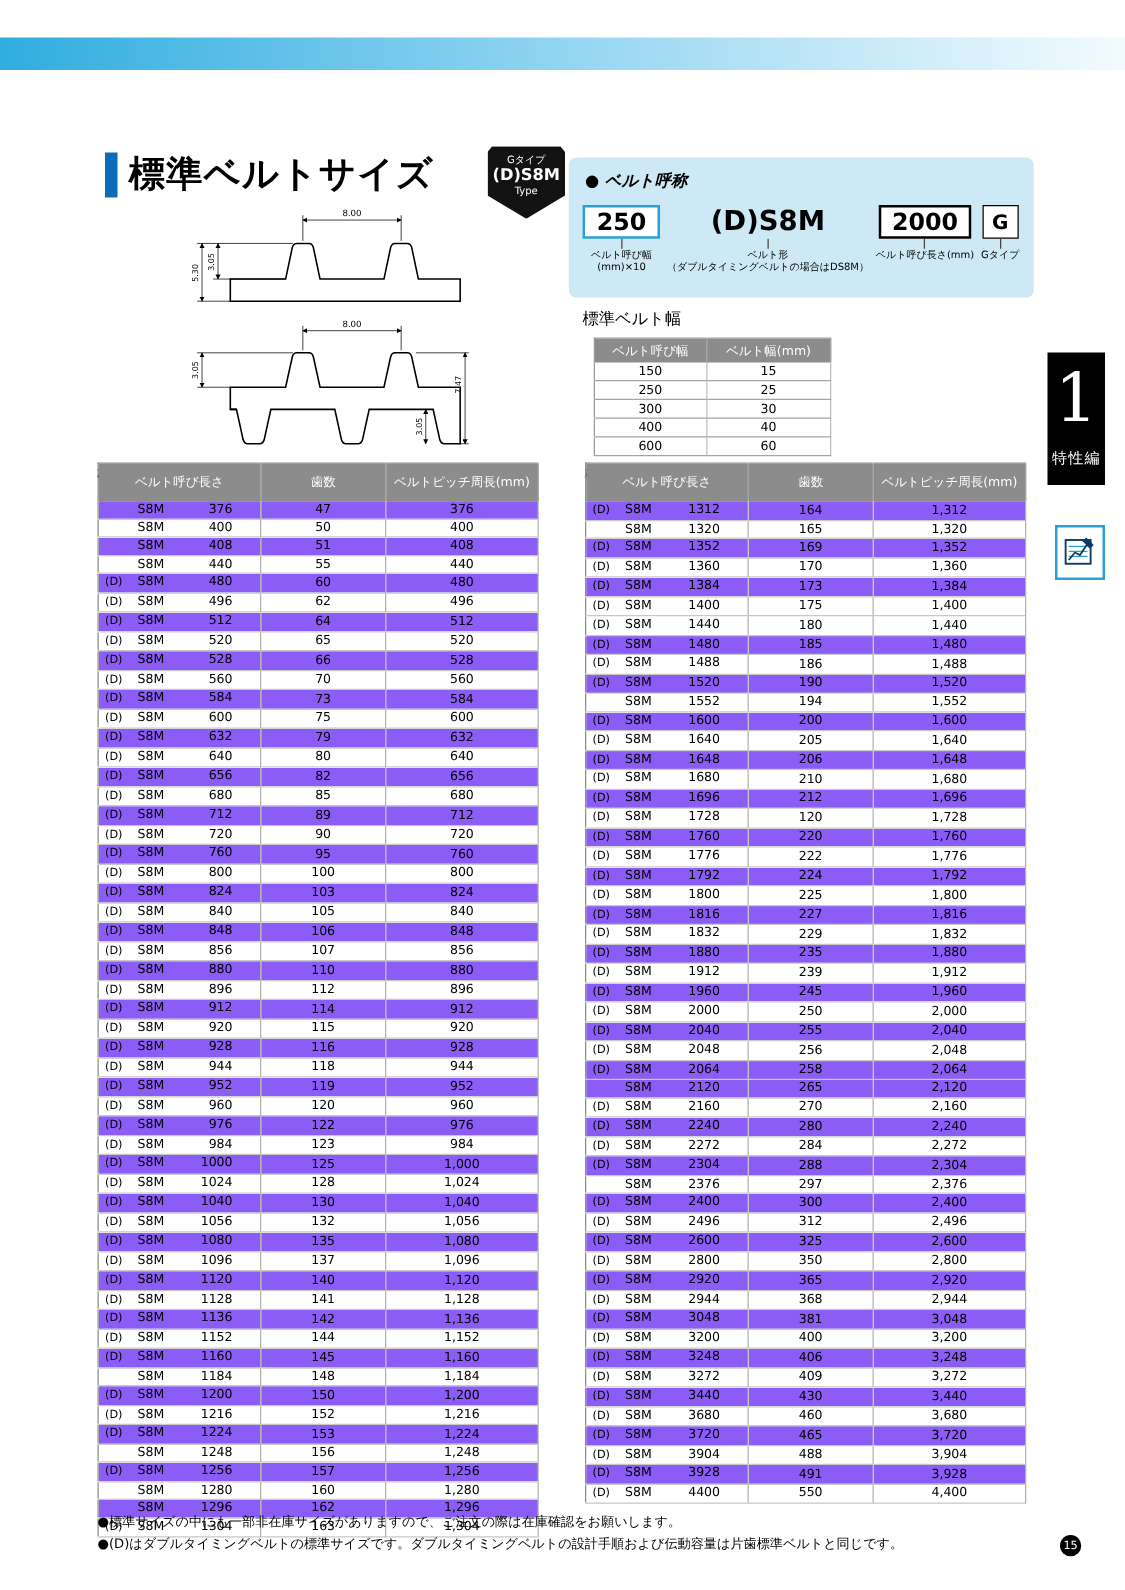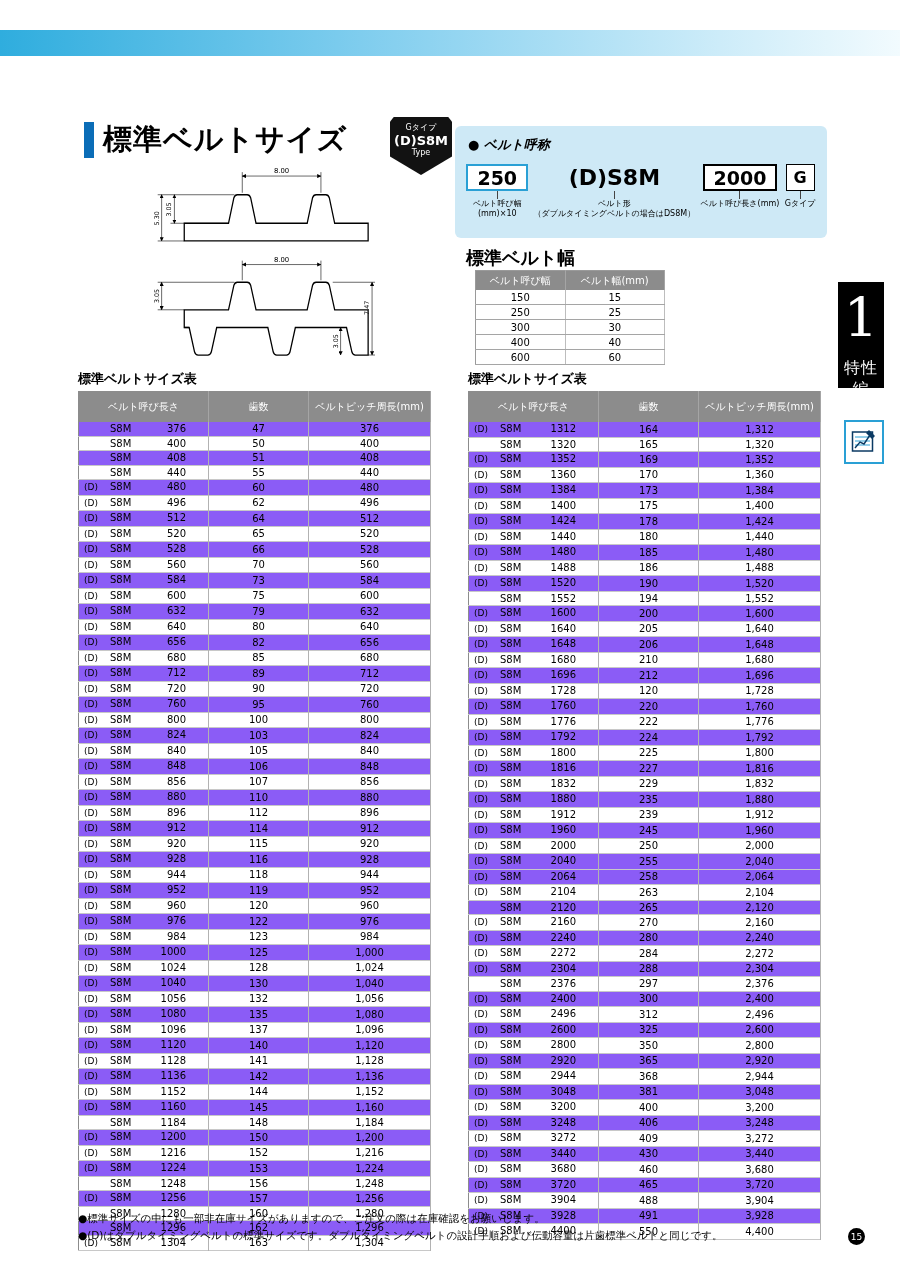--- a/index.html
+++ b/index.html
@@ -31,51 +31,51 @@
              font-weight:bold;font-size:19px;padding:0 9px;box-sizing:border-box;}
   .part.p0 .val{border:2px solid #2aa0d5;}
   .part.p1 .val{background:transparent;font-size:22px;padding:0;}
   .part.p2 .val{border:2px solid #000;}
   .part.p3 .val{border:1px solid #000;font-size:16px;padding:0 7px;}
   .part .tick{width:1px;height:8px;background:#444;}
   .part .lbl{font-size:8px;text-align:center;white-space:pre-line;line-height:1.3;}
   .part.p1 .lbl{max-width:170px;}
 
   
-  .width-title{position:absolute;left:466px;top:246px;font-size:18px;font-weight:bold;}
+  .width-title{position:absolute;left:466px;top:246px;font-size:13px;font-weight:normal;}
   .width-table{position:absolute;left:475px;top:270px;width:190px;border-collapse:collapse;font-size:10px;
                border:1px solid #9a9a9a;}
   .width-table th{background:#8c8c8c;color:#fff;font-weight:normal;height:17px;border-right:1px solid #a5a5a5;}
   .width-table td{height:14px;text-align:center;border-bottom:1px solid #a5a5a5;border-right:1px solid #bdbdbd;padding:0;}
 
   
   .size-title{position:absolute;top:370px;font-size:13px;font-weight:bold;text-align:right;}
   .size-title.tl{left:78px;}
   .size-title.tr{left:468px;}
-  .size-table{position:absolute;top:391px;width:352px;border-collapse:collapse;table-layout:fixed;
+  .size-table{position:absolute;top:370px;width:352px;border-collapse:collapse;table-layout:fixed;
               font-size:10px;border:1px solid #8c8c8c;}
   .size-table.stl{left:78px;}
   .size-table.str{left:468px;}
   .size-table th{background:#8c8c8c;color:#fff;font-weight:normal;height:28px;border-right:1px solid #a5a5a5;font-size:10px;}
   .size-table td{height:13.5px;line-height:13.5px;padding:0;text-align:center;
                  border-right:1px solid #b2b2b2;overflow:hidden;}
   .size-table tbody tr{border-bottom:1px solid #c8c8c8;}
   .size-table tbody tr.alt{background:#8b5cf6;}
   .size-table td.c1{text-align:left;white-space:nowrap;}
   .size-table .d{display:inline-block;width:26px;padding-left:5px;font-size:9px;box-sizing:content-box;}
   .size-table .m{display:inline-block;width:34px;}
   .size-table .n{display:inline-block;width:42px;text-align:right;}
 
   
   .diagrams{position:absolute;left:140px;top:162px;width:236px;height:212px;}
 
   
   .side-tab{position:absolute;left:838px;top:282px;width:46px;height:106px;background:#000;color:#fff;text-align:center;}
   .chapter-number{font-family:"DejaVu Serif","Liberation Serif",serif;font-size:54px;line-height:74px;}
-  .chapter-label{font-size:16px;letter-spacing:1px;margin-top:2px;}
+  .chapter-label{font-size:12px;letter-spacing:1px;margin-top:2px;}
   .icon-box{position:absolute;left:844px;top:420px;width:40px;height:44px;background:#fff;
             border:2px solid #2aa0d5;box-sizing:border-box;display:flex;align-items:center;justify-content:center;}
 
   
   .notes{position:absolute;left:78px;top:1210px;font-size:10.5px;line-height:17px;}
   .page-num{position:absolute;left:848px;top:1228px;width:17px;height:17px;border-radius:50%;background:#000;
             color:#fff;font-size:9px;display:flex;align-items:center;justify-content:center;}
 </style>
 </head>
 <body>
@@ -528,25 +528,20 @@
         <tr class="alt">
           <td class="c1"><span class="d">(D)</span><span class="m">S8M</span><span class="n">1384</span></td>
           <td class="c2">173</td>
           <td class="c3">1,384</td>
         </tr>
         <tr>
           <td class="c1"><span class="d">(D)</span><span class="m">S8M</span><span class="n">1400</span></td>
           <td class="c2">175</td>
           <td class="c3">1,400</td>
         </tr>
-        <tr class="alt">
-          <td class="c1"><span class="d">(D)</span><span class="m">S8M</span><span class="n">1424</span></td>
-          <td class="c2">178</td>
-          <td class="c3">1,424</td>
-        </tr>
         <tr>
           <td class="c1"><span class="d">(D)</span><span class="m">S8M</span><span class="n">1440</span></td>
           <td class="c2">180</td>
           <td class="c3">1,440</td>
         </tr>
         <tr class="alt">
           <td class="c1"><span class="d">(D)</span><span class="m">S8M</span><span class="n">1480</span></td>
           <td class="c2">185</td>
           <td class="c3">1,480</td>
         </tr>
@@ -643,29 +638,29 @@
         <tr>
           <td class="c1"><span class="d">(D)</span><span class="m">S8M</span><span class="n">2000</span></td>
           <td class="c2">250</td>
           <td class="c3">2,000</td>
         </tr>
         <tr class="alt">
           <td class="c1"><span class="d">(D)</span><span class="m">S8M</span><span class="n">2040</span></td>
           <td class="c2">255</td>
           <td class="c3">2,040</td>
         </tr>
+        <tr>
+          <td class="c1"><span class="d">(D)</span><span class="m">S8M</span><span class="n">2048</span></td>
+          <td class="c2">256</td>
+          <td class="c3">2,048</td>
+        </tr>
         <tr class="alt">
           <td class="c1"><span class="d">(D)</span><span class="m">S8M</span><span class="n">2064</span></td>
           <td class="c2">258</td>
           <td class="c3">2,064</td>
-        </tr>
-        <tr>
-          <td class="c1"><span class="d">(D)</span><span class="m">S8M</span><span class="n">2104</span></td>
-          <td class="c2">263</td>
-          <td class="c3">2,104</td>
         </tr>
         <tr class="alt">
           <td class="c1"><span class="d"></span><span class="m">S8M</span><span class="n">2120</span></td>
           <td class="c2">265</td>
           <td class="c3">2,120</td>
         </tr>
         <tr>
           <td class="c1"><span class="d">(D)</span><span class="m">S8M</span><span class="n">2160</span></td>
           <td class="c2">270</td>
           <td class="c3">2,160</td>

